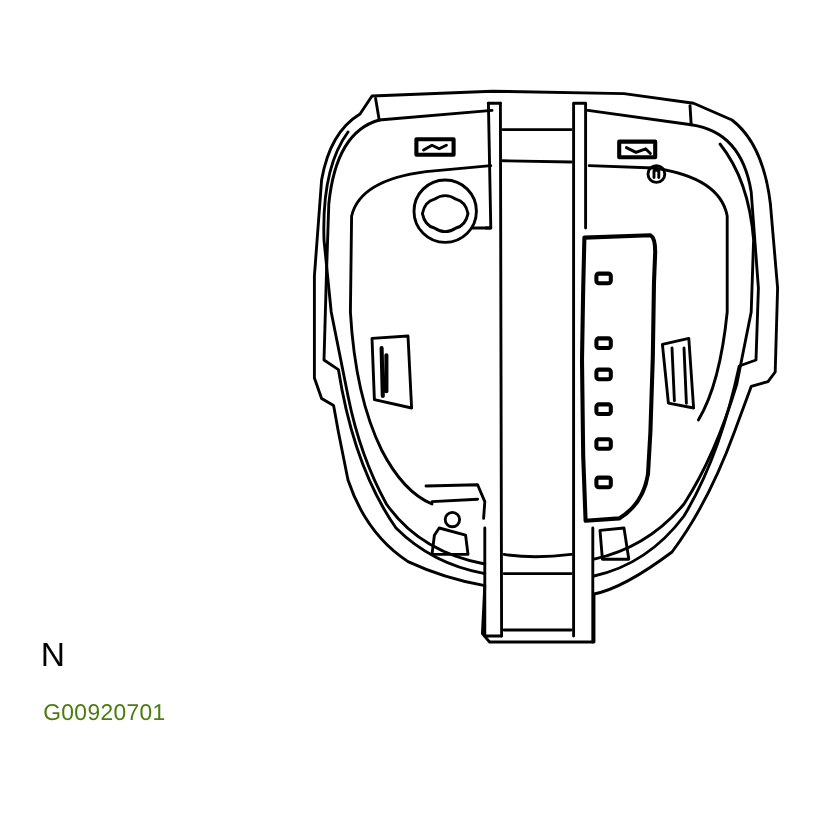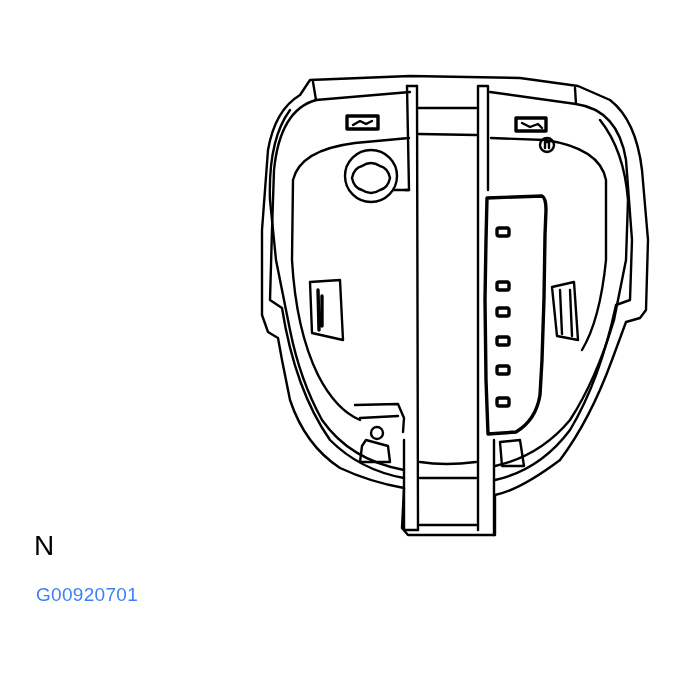--- a/index.html
+++ b/index.html
@@ -1,19 +1,19 @@
 <!DOCTYPE html>
 <html><head>
   <meta charset="utf-8">
   <style>
     html, body { margin: 0; padding: 0; background: #ffffff; }
     body { width: 679px; height: 679px; position: relative; overflow: hidden; font-family: "Liberation Sans", sans-serif; }
     #drawing { position: absolute; left: 0; top: 0; }
     .label-n { position: absolute; left: 34px; top: 532px; font-size: 28px; color: #000; line-height: 1; }
-    .label-id { position: absolute; left: 36px; top: 585px; font-size: 19px; color: #3b82f6; line-height: 1; letter-spacing: 0.3px; }
+    .label-id { position: absolute; left: 36px; top: 585px; font-size: 19px; color: #4d7c0f; line-height: 1; letter-spacing: 0.3px; }
     svg .s { fill: none; stroke: #000; stroke-width: 2.4; stroke-linejoin: round; stroke-linecap: round; }
     svg .t { fill: none; stroke: #000; stroke-width: 3.4; stroke-linejoin: round; stroke-linecap: round; }
   </style>
 </head>
 <body>
 
 <svg id="drawing" width="679" height="679" viewBox="0 0 679 679">
 
   <g>
     <path class="s" d="M310,80 L410,76 L520,78 L578,86 L610,100 Q636,120 642,170 L648,240 L646,310 L640,318 L626,322 L612,360 Q590,420 560,460 Q520,490 495,495 L495,535 L408,535 L402,528 L404,488 Q370,482 340,468 Q305,445 290,400 L282,360 L278,338 L268,332 L262,315 L262,230 L268,150 Q275,110 300,95 Z"></path>

